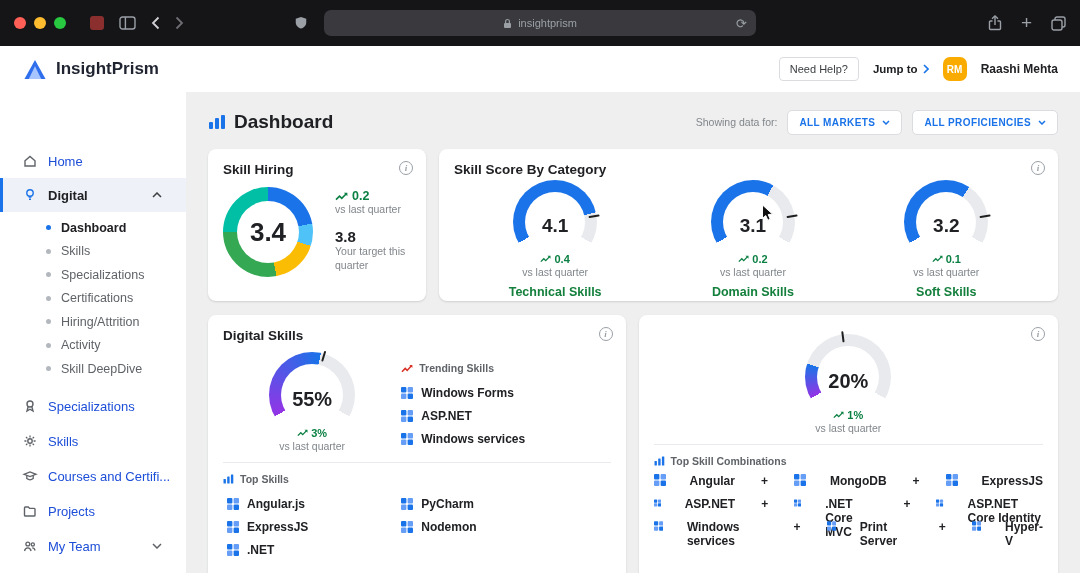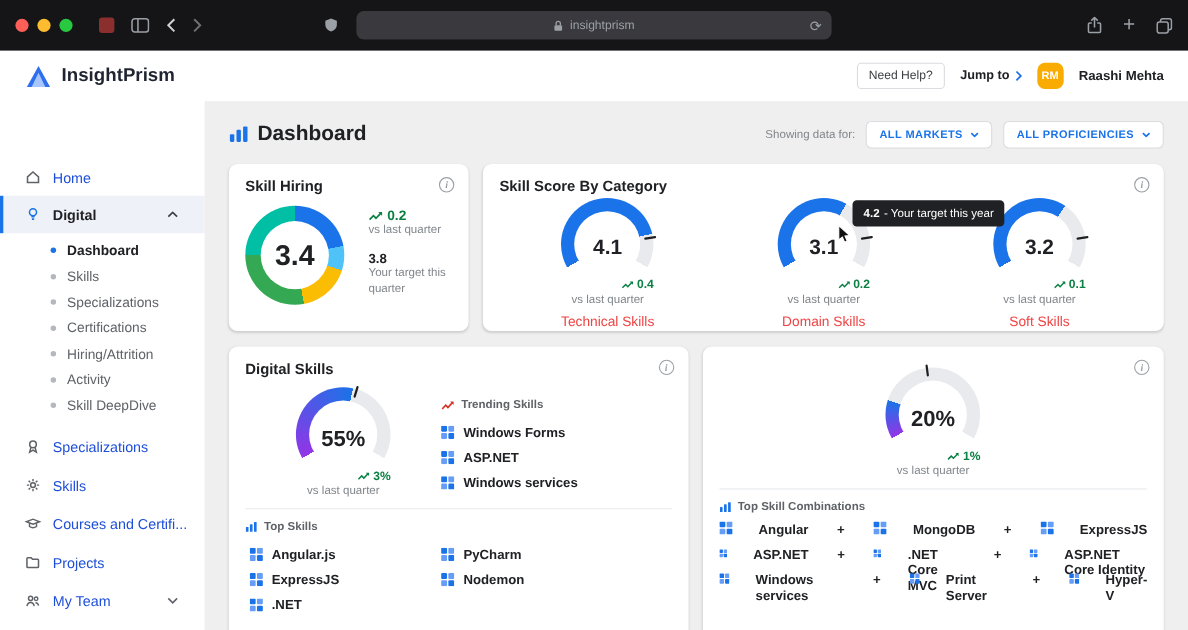--- a/index.html
+++ b/index.html
@@ -73,41 +73,41 @@
     font-size: 26px; font-weight: bold; color: #202124; }
 
   .gauge { position: relative; }
   .gauge .arc { position: absolute; inset: 0; border-radius: 50%; }
   .gauge .hole { position: absolute; inset: 12px; background: #fff; border-radius: 50%; }
   .gauge .tick { position: absolute; inset: -3px; display: none; }
   .gauge .tick::before { content: ""; position: absolute; left: 50%; top: 0; width: 2px; height: 11px; margin-left: -1px;
     background: #1f1f1f; border-radius: 1px; }
   .gauge .gval { position: absolute; inset: 0; display: flex; align-items: center; justify-content: center;
     padding-top: 8px; font-weight: bold; color: #202124; }
-  .gauge .gchange { position: absolute; left: 0; right: 0; bottom: -1px; display: flex; align-items: center; justify-content: flex-end;
+  .gauge .gchange { position: absolute; left: 0; right: 0; bottom: -1px; display: flex; align-items: center; justify-content: center;
     gap: 3px; font-size: 11px; font-weight: bold; color: #0b8043; }
   .gauge-sm { width: 84px; height: 84px; }
   .gauge-sm .gval { font-size: 19px; }
   .gauge-lg { width: 86px; height: 86px; }
   .gauge-lg .gval { font-size: 20px; }
 
   .trend-row { display: flex; align-items: center; gap: 4px; font-size: 12.5px; font-weight: bold; color: #0b8043; }
   .muted { font-size: 10.5px; color: #80868b; }
 
   
   .ss-body { display: flex; margin-top: 10px; }
   .ss-right { margin-left: 22px; padding-top: 2px; }
-  .ss-target { font-size: 12px; font-weight: bold; color: #202124; margin-top: 13px; }
+  .ss-target { font-size: 15px; font-weight: bold; color: #202124; margin-top: 13px; }
   .ss-target-label { width: 84px; line-height: 1.3; }
 
   
   .cat-row { display: flex; justify-content: space-around; margin-top: 3px; }
   .cat-block { display: flex; flex-direction: column; align-items: center; }
   .cat-vs { margin-top: 2px; }
-  .cat-label { font-size: 12.5px; font-weight: normal; color: #ef4444; margin-top: 7px; }
+  .cat-label { font-size: 12.5px; font-weight: bold; color: #15803d; margin-top: 7px; }
   .tooltip { position: absolute; left: 336px; top: 33px; background: #202124; color: #fff; font-size: 10.5px;
     padding: 6px 10px; border-radius: 4px; white-space: nowrap; display: flex; gap: 4px; z-index: 5; }
   .tooltip b { font-weight: bold; }
   .cursor { position: absolute; left: 322px; top: 55px; z-index: 6; }
 
   
   .dg-row { display: flex; margin-top: 9px; }
   .dg-left { width: 46%; display: flex; flex-direction: column; align-items: center; }
   .dg-right { flex: 1; padding-top: 10px; }
   .sec-head { display: flex; align-items: center; gap: 6px; font-size: 10.5px; font-weight: bold; color: #5f6368; margin-bottom: 7px; }
@@ -341,24 +341,20 @@
               <div class="muted">vs last quarter</div>
               <div class="ss-target">3.8</div>
               <div class="muted ss-target-label">Your target this quarter</div>
             </div>
           </div>
         </section>
 
         <section class="card card-category">
           <div class="card-title">Skill Score By Category</div>
           <div class="info-icon">i</div>
-          <div class="tooltip">
-            <b>4.2</b>
-            <span>- Your target this year</span>
-          </div>
           <span class="cursor">
             <svg width="13" height="18" viewBox="0 0 13 18">
                 <path d="M1.5 1v13.2l3.3-2.6 2 4.6 2.4-1-2-4.6 4.3-.5z" fill="#111" stroke="#fff" stroke-width="1"></path>
               </svg>
           </span>
           <div class="cat-row">
             <div class="cat-block">
               <div class="gauge gauge-sm">
                 <div class="arc" style="background: conic-gradient(from 240deg, rgb(26, 115, 232) 0deg, rgb(26, 115, 232) 196.8deg, rgb(232, 234, 237) 196.8deg, rgb(232, 234, 237) 240deg, transparent 240deg, transparent 360deg);"></div>
                   <div class="hole"></div>

